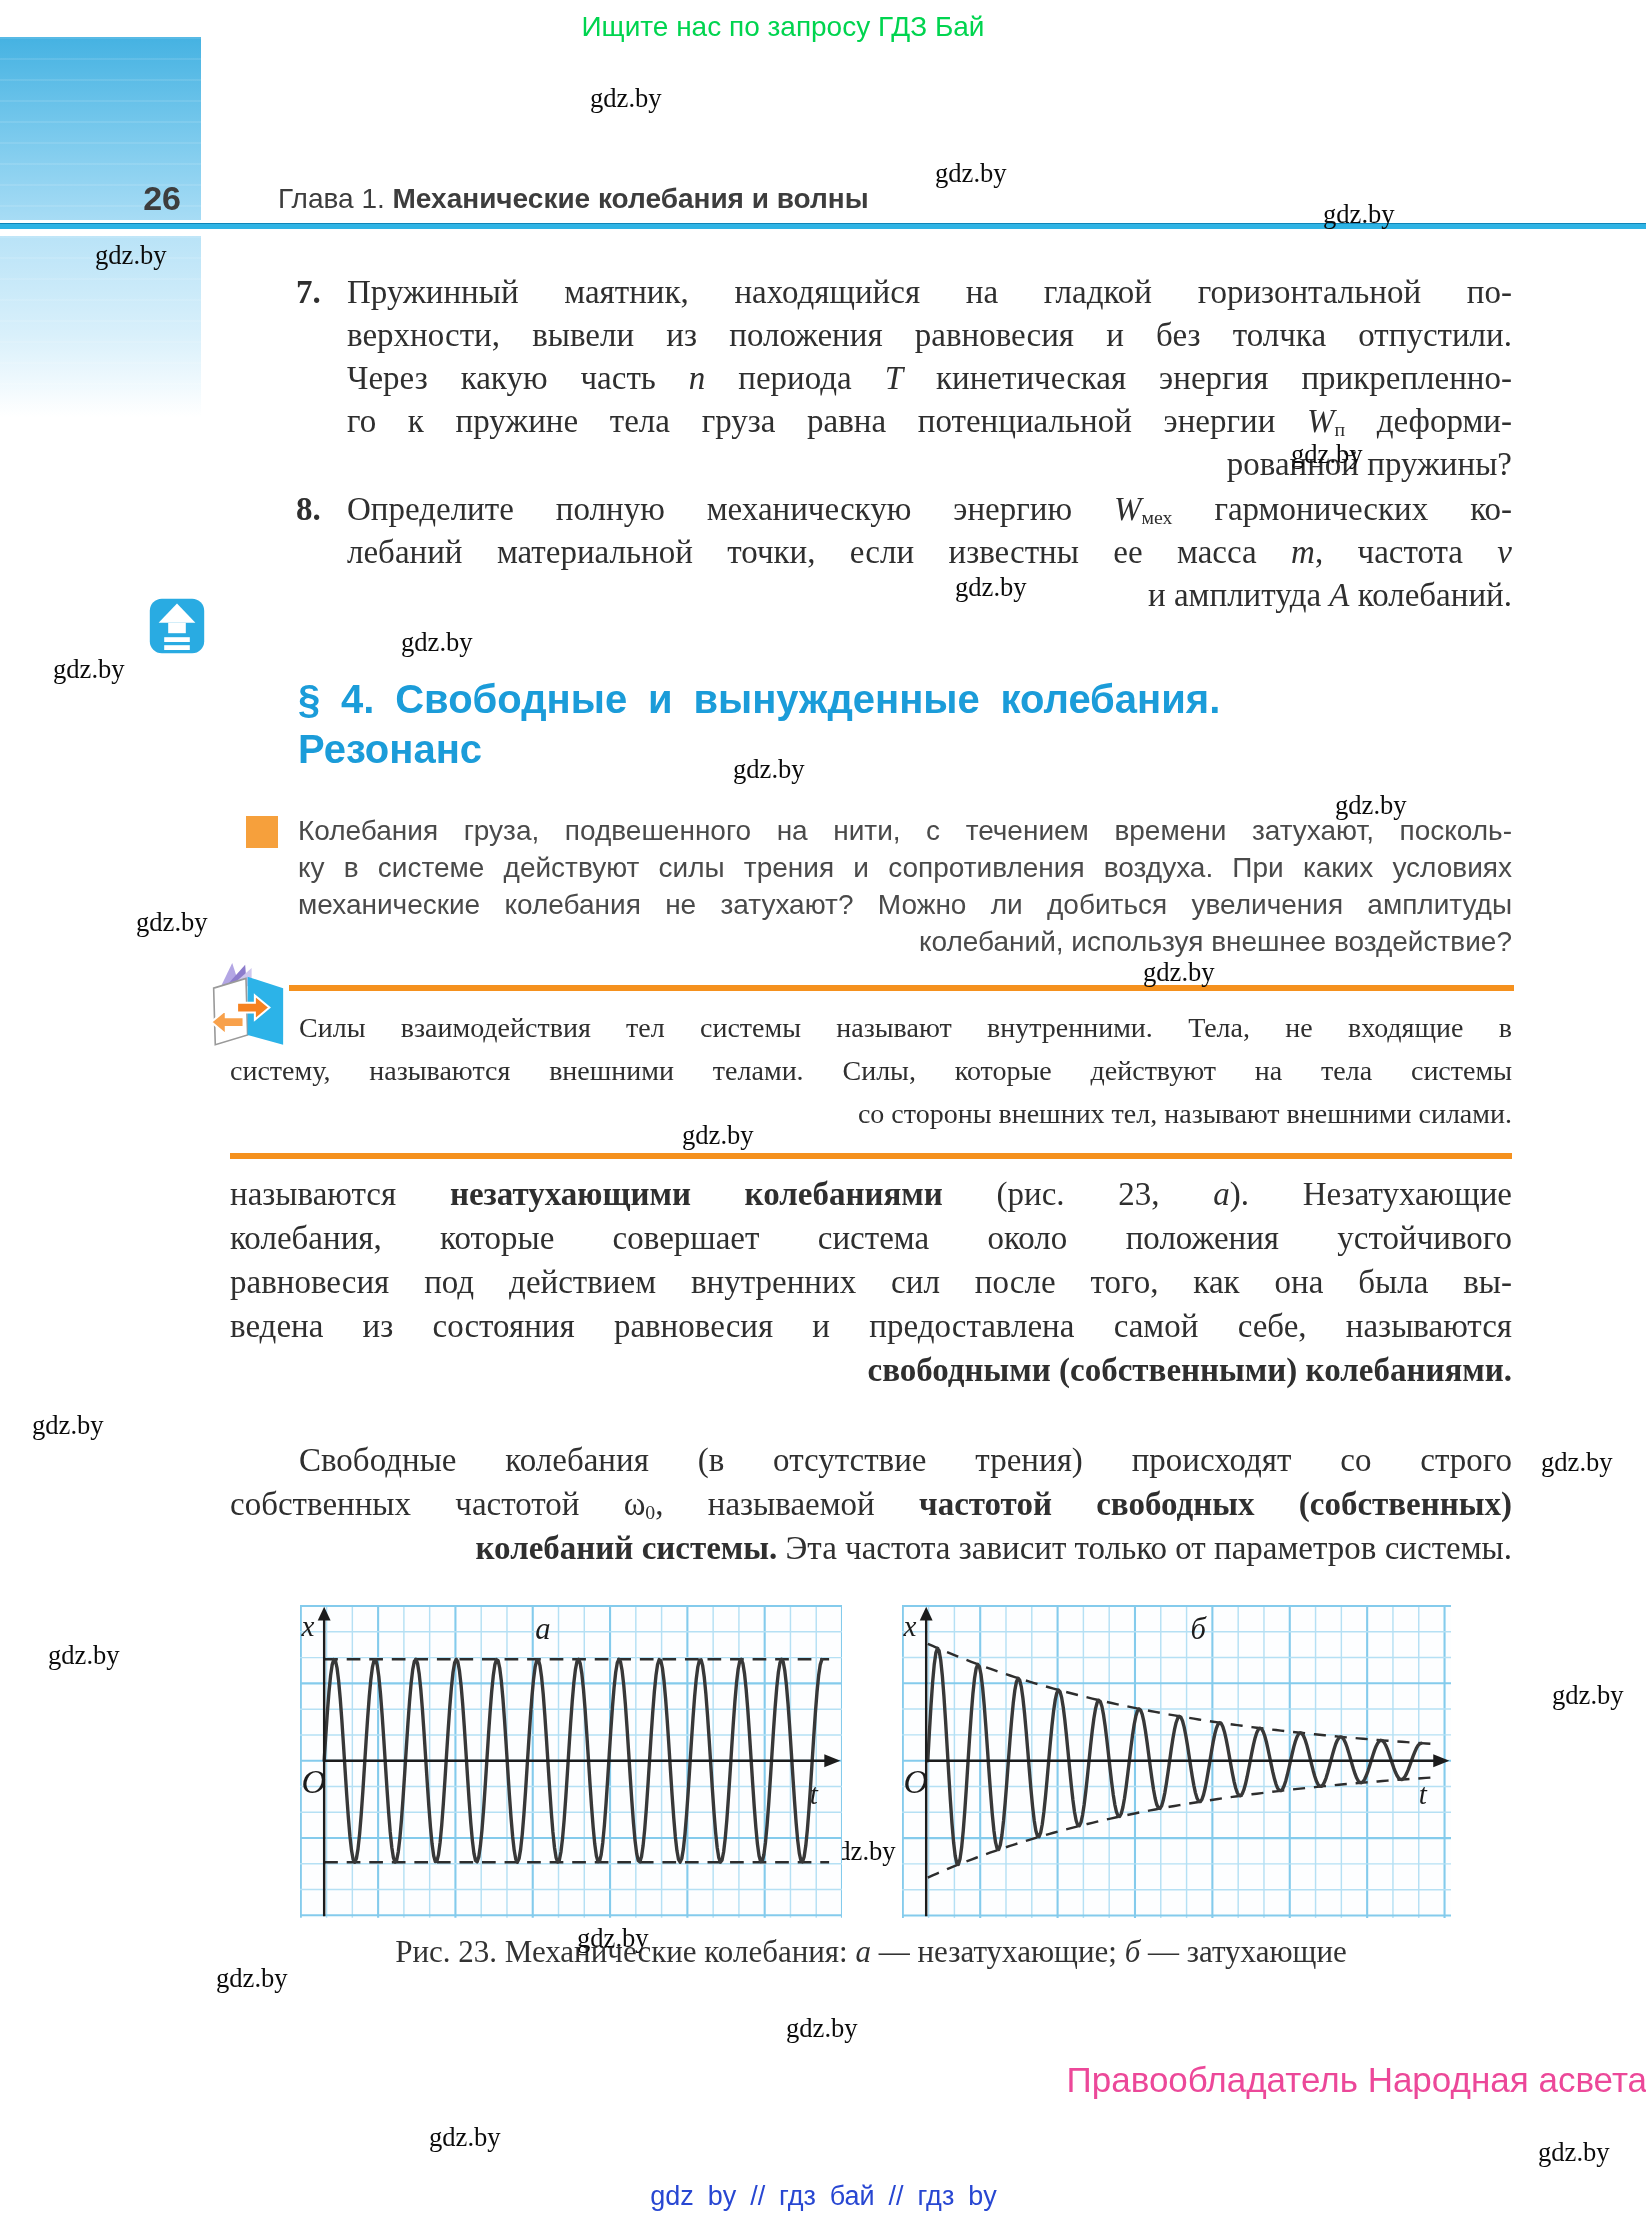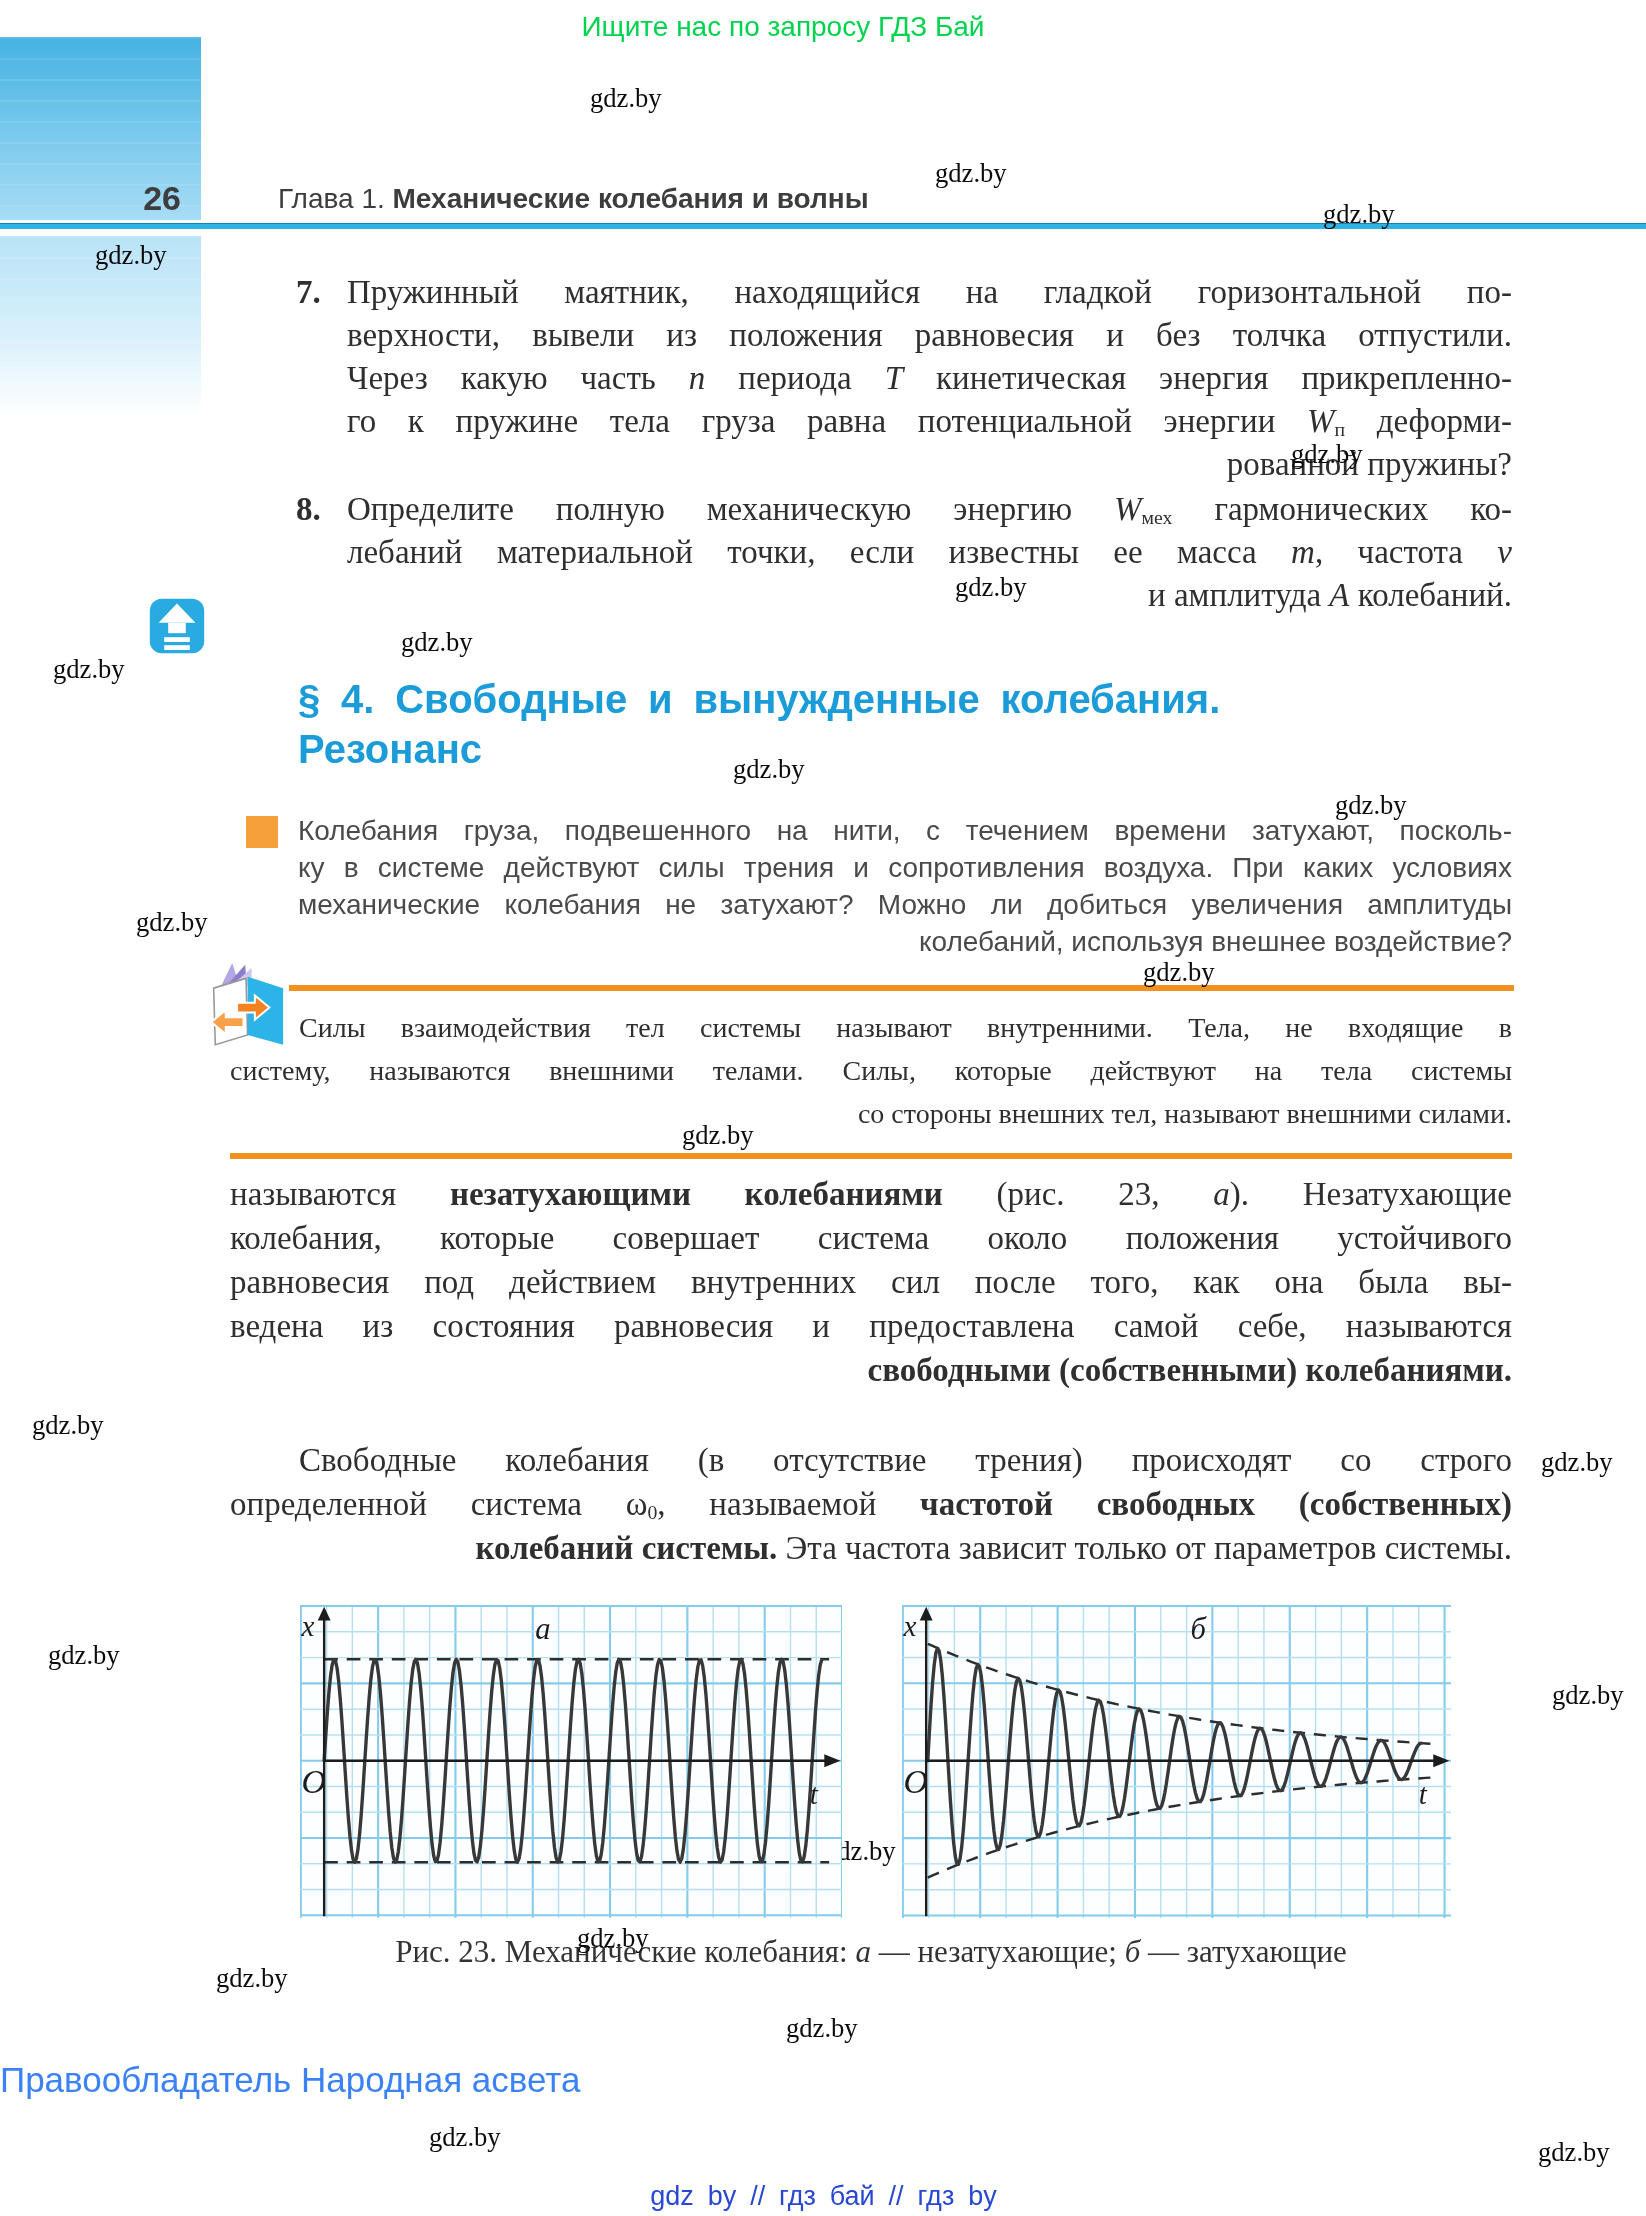--- a/index.html
+++ b/index.html
@@ -42,22 +42,22 @@
   .defblock{position:absolute;left:230px;top:1006px;width:1282px}
   .dl{font-size:28px;line-height:43px;height:43px;overflow:hidden}
   .para{position:absolute;left:230px;width:1282px}
   .pl{font-size:33px;line-height:44px;height:44px;overflow:hidden}
   .it{font-style:italic}
   .bd{font-weight:bold}
   .sb{font-size:.6em;vertical-align:-0.22em}
   .graph{position:absolute;background:#fdfeff}
   .caption{position:absolute;left:230px;top:1934px;width:1282px;text-align:center;
            font-size:31px;color:#333;white-space:nowrap}
-  .pink{position:absolute;left:0;top:2060px;width:1647px;text-align:left;
-        font-family:"Liberation Sans",sans-serif;font-size:35px;color:#3b82f6}
+  .pink{position:absolute;left:0;top:2060px;width:1647px;text-align:right;
+        font-family:"Liberation Sans",sans-serif;font-size:35px;color:#ec4899}
   .links{position:absolute;left:0;top:2181px;width:1647px;text-align:center;
          font-family:"Liberation Sans",sans-serif;font-size:27px;color:#2847d2;word-spacing:6.4px}
   .upicon{position:absolute;left:149px;top:598px}
   .bookicon{position:absolute;left:208px;top:959px}
 </style>
 </head>
 <body>
 
 <div class="page" id="pg">
 
@@ -141,21 +141,21 @@
   <div id="paras-root">
       <div class="para" style="top: 1172px;">
         <div class="pl jl"><span>называются </span><span class="bd">незатухающими колебаниями</span><span> (рис. 23, </span><span class="it">а</span><span>). Незатухающие</span></div>
         <div class="pl jl"><span>колебания, которые совершает система около положения устойчивого</span></div>
         <div class="pl jl"><span>равновесия под действием внутренних сил после того, как она была вы-</span></div>
         <div class="pl jl"><span>ведена из состояния равновесия и предоставлена самой себе, называются</span></div>
         <div class="pl jl last"><span class="bd">свободными (собственными) колебаниями.</span></div>
       </div>
       <div class="para" style="top: 1438px;">
         <div class="pl jl ind"><span>Свободные колебания (в отсутствие трения) происходят со строго</span></div>
-        <div class="pl jl"><span>определенной система ω</span><span class="sb">0</span><span>, называемой </span><span class="bd">частотой свободных (собственных)</span></div>
+        <div class="pl jl"><span>собственных частотой ω</span><span class="sb">0</span><span>, называемой </span><span class="bd">частотой свободных (собственных)</span></div>
         <div class="pl jl last"><span class="bd">колебаний системы.</span><span> Эта частота зависит только от параметров системы.</span></div>
       </div>
     </div>
 
   <div class="caption" id="cap-root">
       <div class=""><span>Рис. 23. Механические колебания: </span><span class="it">а</span><span> — незатухающие; </span><span class="it">б</span><span> — затухающие</span></div>
     </div>
 
   <div class="pink">Правообладатель Народная асвета</div>
   <div class="links">gdz by  //  гдз бай  //  гдз by</div>

